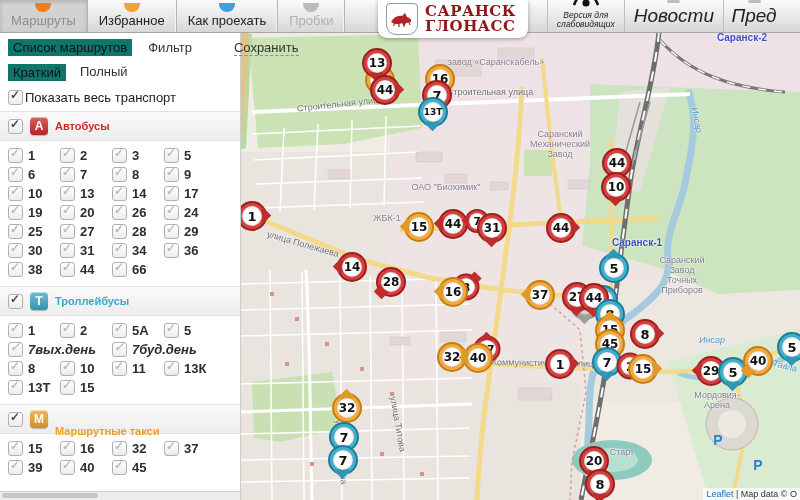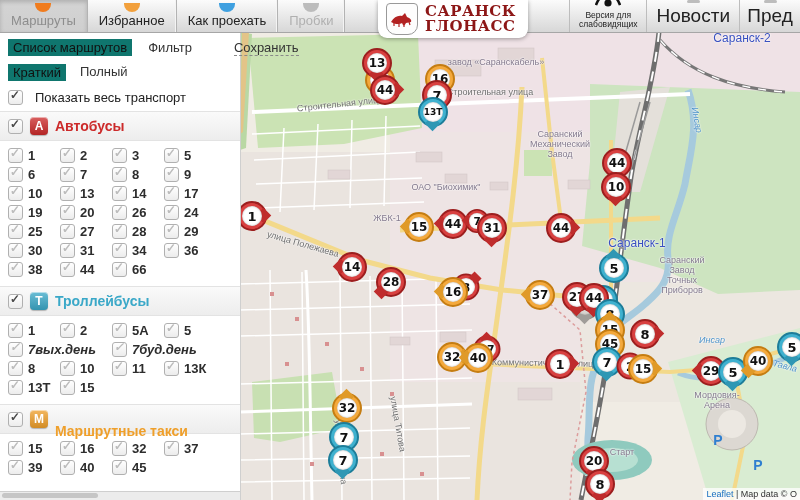--- a/index.html
+++ b/index.html
@@ -15,58 +15,58 @@
   .nav-tab.active{background:linear-gradient(#d4d4d4,#cfcfcf);box-shadow:inset 0 2px 4px rgba(0,0,0,.18);}
   .nav-icon{width:16px;height:9px;border-radius:0 0 8px 8px;margin-bottom:1px;}
   .nav-label{font-size:13px;color:#222;padding-bottom:4px;white-space:nowrap;}
   .nav-tab.active .nav-label{color:#8d8d8d;}
   .nav-tab.disabled .nav-label{color:#b0b0b0;}
   .logo{position:absolute;left:378px;top:0;height:38px;background:#fff;border-radius:0 0 9px 9px;
         box-shadow:0 1px 4px rgba(0,0,0,.35);display:flex;align-items:center;padding:0 12px 0 8px;gap:7px;z-index:60;}
   .logo-shield{width:30px;height:30px;border:1px solid #999;border-radius:4px 4px 10px 10px;background:#fdfdfd;
                display:flex;align-items:center;justify-content:center;}
   .logo-text{font-family:"DejaVu Serif",serif;font-weight:bold;color:#8d1717;font-size:15px;line-height:15px;letter-spacing:.5px;}
-  .nav-right{position:absolute;right:0;top:0;height:32px;display:flex;align-items:flex-end;}
+  .nav-right{position:absolute;right:16px;top:0;height:32px;display:flex;align-items:flex-end;font-style:italic;}
   .nav-right-item{height:32px;display:flex;flex-direction:column;align-items:center;justify-content:flex-end;
                   padding:0 9px;border-left:1px solid #bdbdbd;cursor:pointer;}
   .a11y-label{font-size:8.5px;line-height:9px;color:#222;text-align:center;white-space:pre-line;padding-bottom:3px;}
   .nav-right-item .nav-label{font-size:19px;}
   .nav-right-item.clip{overflow:hidden;max-width:42px;}
   .mini-icon{width:13px;height:8px;background:#bdbdbd;border-radius:2px;margin-bottom:2px;}
 
   
   .sidebar{position:absolute;left:0;top:32px;width:240px;height:468px;background:#fff;border-right:1px solid #cfcfcf;z-index:40;}
   .side-tabs{display:flex;gap:16px;padding:7px 8px 4px 8px;font-size:13px;color:#333;align-items:center;}
   .chip{cursor:pointer;white-space:nowrap;}
   .chip.active{background:#0f766e;padding:1px 5px;color:#111;}
   .chip.dashed{border-bottom:1px dashed #8a8a8a;margin-left:26px;}
   .view-modes{display:flex;gap:14px;padding:4px 8px 5px 8px;font-size:13px;color:#333;}
-  .show-all{display:flex;align-items:center;gap:12px;padding:4px 8px 6px 8px;font-size:13px;color:#222;cursor:pointer;}
+  .show-all{display:flex;align-items:center;gap:2px;padding:4px 8px 6px 8px;font-size:13px;color:#222;cursor:pointer;}
   .cb{width:13px;height:13px;border:1px solid #b0b0b0;border-radius:3px;background:linear-gradient(#fff,#ececec);
       position:relative;flex:0 0 13px;cursor:pointer;}
   .cb::after{content:"✓";position:absolute;left:1px;top:-3px;font-size:12px;font-weight:bold;color:#bcbcbc;}
   .cb.dark::after{color:#4a4a4a;}
   .section-header{display:flex;align-items:center;gap:7px;padding:4px 8px;height:20px;
                   background:linear-gradient(#fafafa,#ededed);border-top:1px solid #e3e3e3;border-bottom:1px solid #e3e3e3;cursor:pointer;}
   .badge{width:18px;height:18px;border-radius:4px;color:#fff;font-weight:bold;font-size:12px;
          display:flex;align-items:center;justify-content:center;box-shadow:inset 0 1px 0 rgba(255,255,255,.5),0 1px 1px rgba(0,0,0,.25);}
-  .section-title{font-size:14px;font-weight:bold;}
+  .section-title{font-size:11px;font-weight:bold;}
   .routes-grid{display:grid;grid-template-columns:52px 52px 52px 52px;row-gap:4px;padding:7px 8px 9px 8px;}
   .route{display:flex;align-items:center;gap:5px;cursor:pointer;}
   .route.wide{grid-column:span 2;font-style:italic;}
   .route-label{font-size:13px;font-weight:bold;color:#2d2d2d;white-space:nowrap;}
   .hscroll{position:absolute;left:0;bottom:0;width:240px;height:8px;background:#ececec;border-top:1px solid #cfcfcf;}
   .hscroll .thumb{position:absolute;left:2px;top:1px;width:96px;height:5px;background:#c6c6c6;border-radius:3px;cursor:pointer;}
 
   
   .map{position:absolute;left:240px;top:32px;width:560px;height:468px;overflow:hidden;background:#f0ece4;cursor:grab;}
   .map svg{position:absolute;left:0;top:0;}
   .mlabel{position:absolute;font-size:9px;color:#6f6f6f;white-space:pre-line;text-align:center;line-height:10px;
           text-shadow:0 0 2px #fff,0 0 2px #fff;pointer-events:none;}
-  .mlabel.place{color:#3a50c0;font-weight:normal;font-size:12px;}
+  .mlabel.place{color:#3a50c0;font-weight:bold;font-size:10px;}
   .mlabel.poi{color:#83798d;}
   .mlabel.water{color:#4f93c9;font-style:italic;}
   .mlabel.parking{color:#2f7fd0;font-weight:bold;font-size:14px;text-shadow:none;}
   .attribution{position:absolute;right:0;bottom:0;background:rgba(255,255,255,.75);font-size:9px;color:#333;
                padding:1px 3px;white-space:nowrap;z-index:30;}
   .attribution .lnk{color:#1a6fc0;}
 
   .marker{position:absolute;width:26px;height:26px;border-radius:50%;display:flex;align-items:center;justify-content:center;cursor:pointer;}
   .marker::before{content:"";position:absolute;inset:3px;background:#fff;border-radius:50%;box-shadow:inset 0 0 2px rgba(0,0,0,.35);}
   .mnum{position:relative;z-index:2;font-weight:bold;color:#111;font-family:"DejaVu Sans",sans-serif;}

